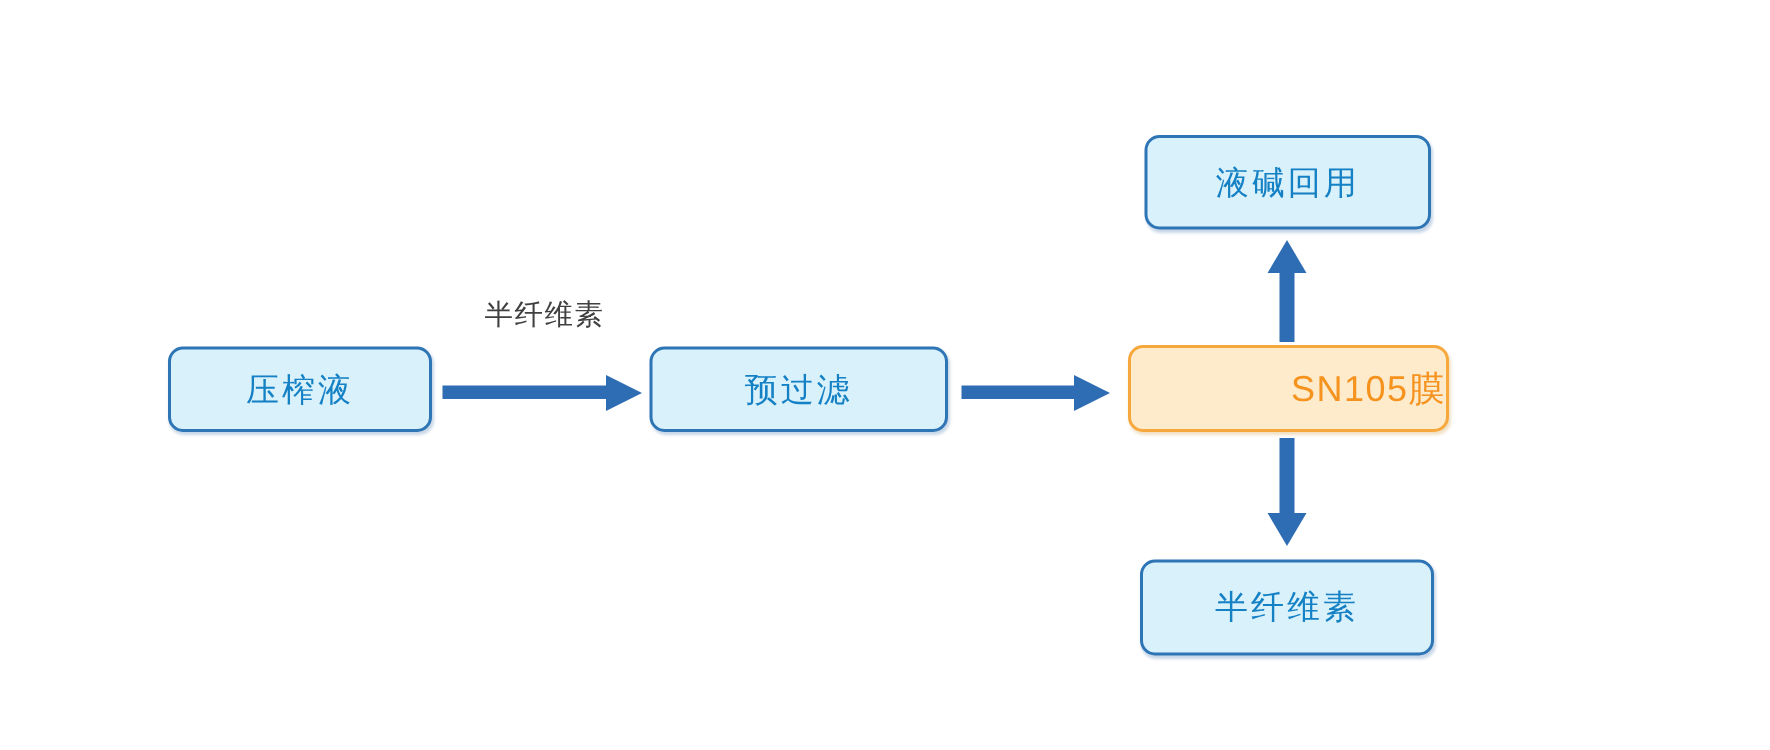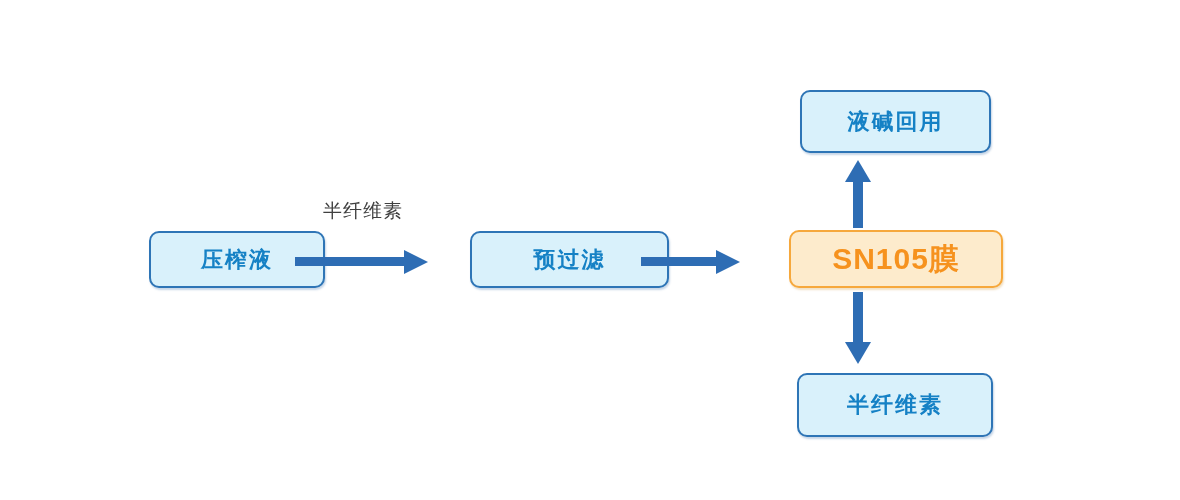--- a/index.html
+++ b/index.html
@@ -16,38 +16,38 @@
     overflow: hidden;
   }
   .node {
     position: absolute;
     box-sizing: border-box;
     border-radius: 10px;
     border: 2px solid;
     display: flex;
     align-items: center;
     justify-content: center;
-    font-weight: bold;
+    font-weight: normal;
     font-size: 22px;
     letter-spacing: 2px;
-    margin-left: 37px;
   }
   .node-blue {
     background: var(--blue-box-fill, #d9f1fb);
     border-color: var(--blue-box-border, #2e75b6);
     color: var(--blue-text, #1581c5);
     box-shadow: 1px 2px 2px rgba(30, 90, 160, 0.25);
   }
   .node-orange {
     background: var(--orange-box-fill, #fdebcc);
     border-color: var(--orange-box-border, #f6a83c);
     color: var(--orange-text, #f6921e);
     box-shadow: 1px 2px 2px rgba(200, 130, 20, 0.25);
-    font-size: 30px;
+    font-size: 24px;
     letter-spacing: 1px;
+    justify-content: flex-end;
   }
   
   .n-press     { left: 112px; top: 231px; width: 176px; height: 57px; }
   .n-prefilter { left: 433px; top: 231px; width: 199px; height: 57px; }
   .n-sn105     { left: 752px; top: 230px; width: 214px; height: 58px; }
   .n-alkali    { left: 763px; top:  90px; width: 191px; height: 63px; }
   .n-hemi      { left: 760px; top: 373px; width: 196px; height: 64px; }
 
   
   .arrow-shaft-h {

